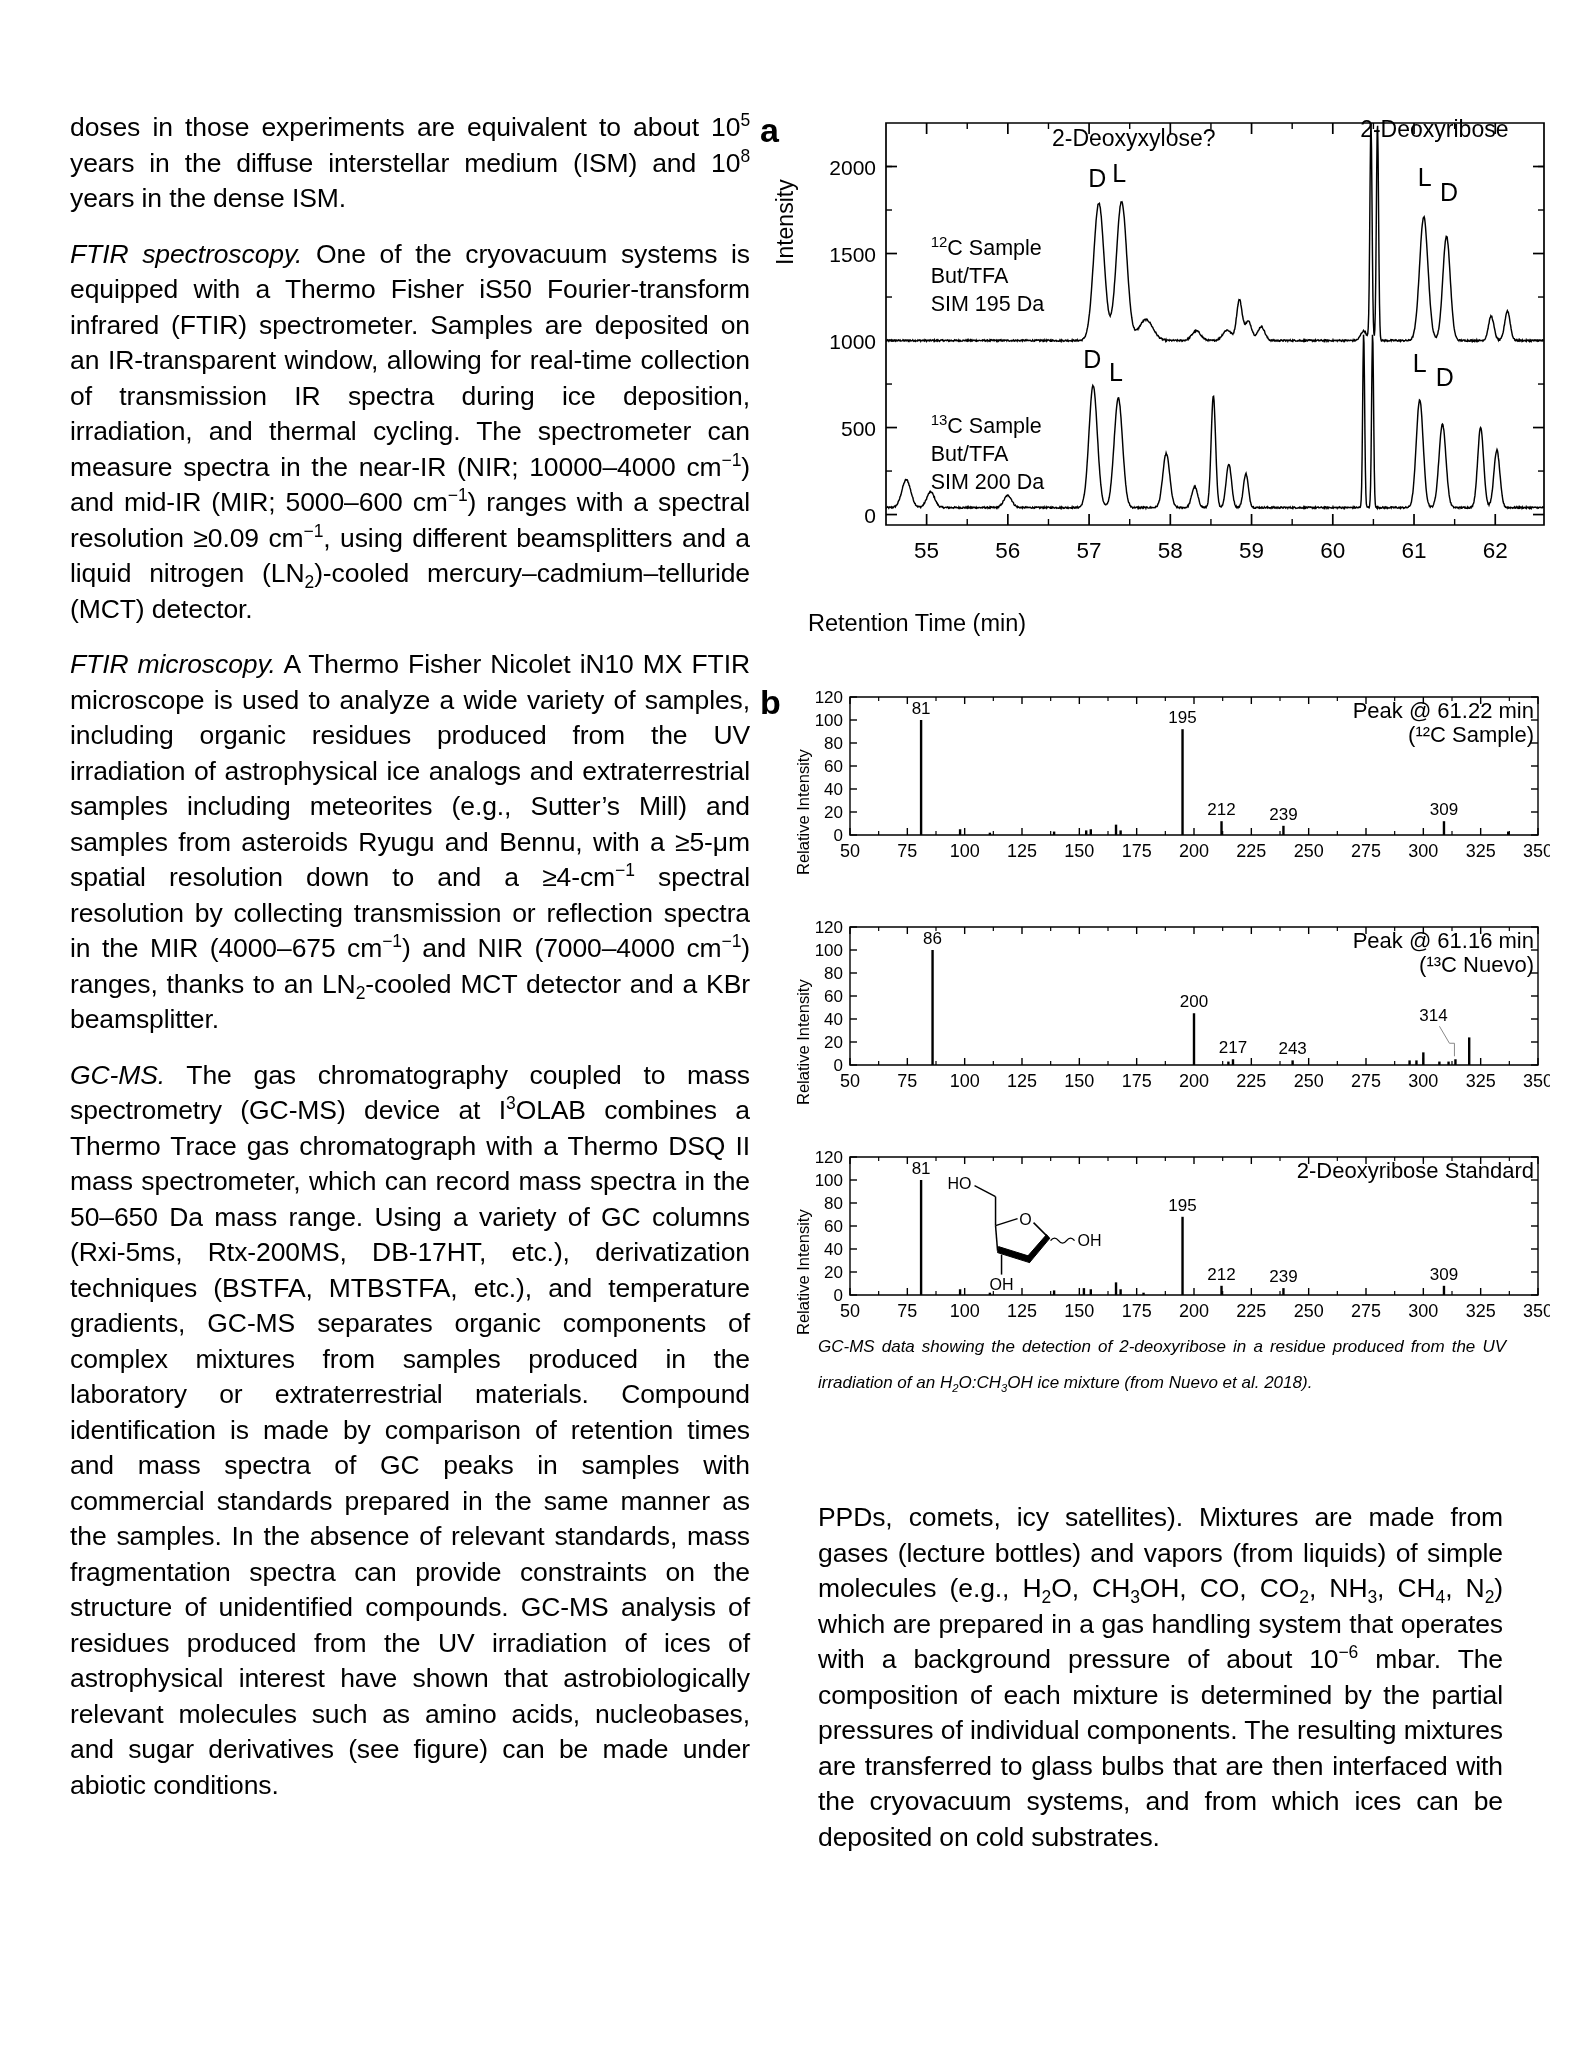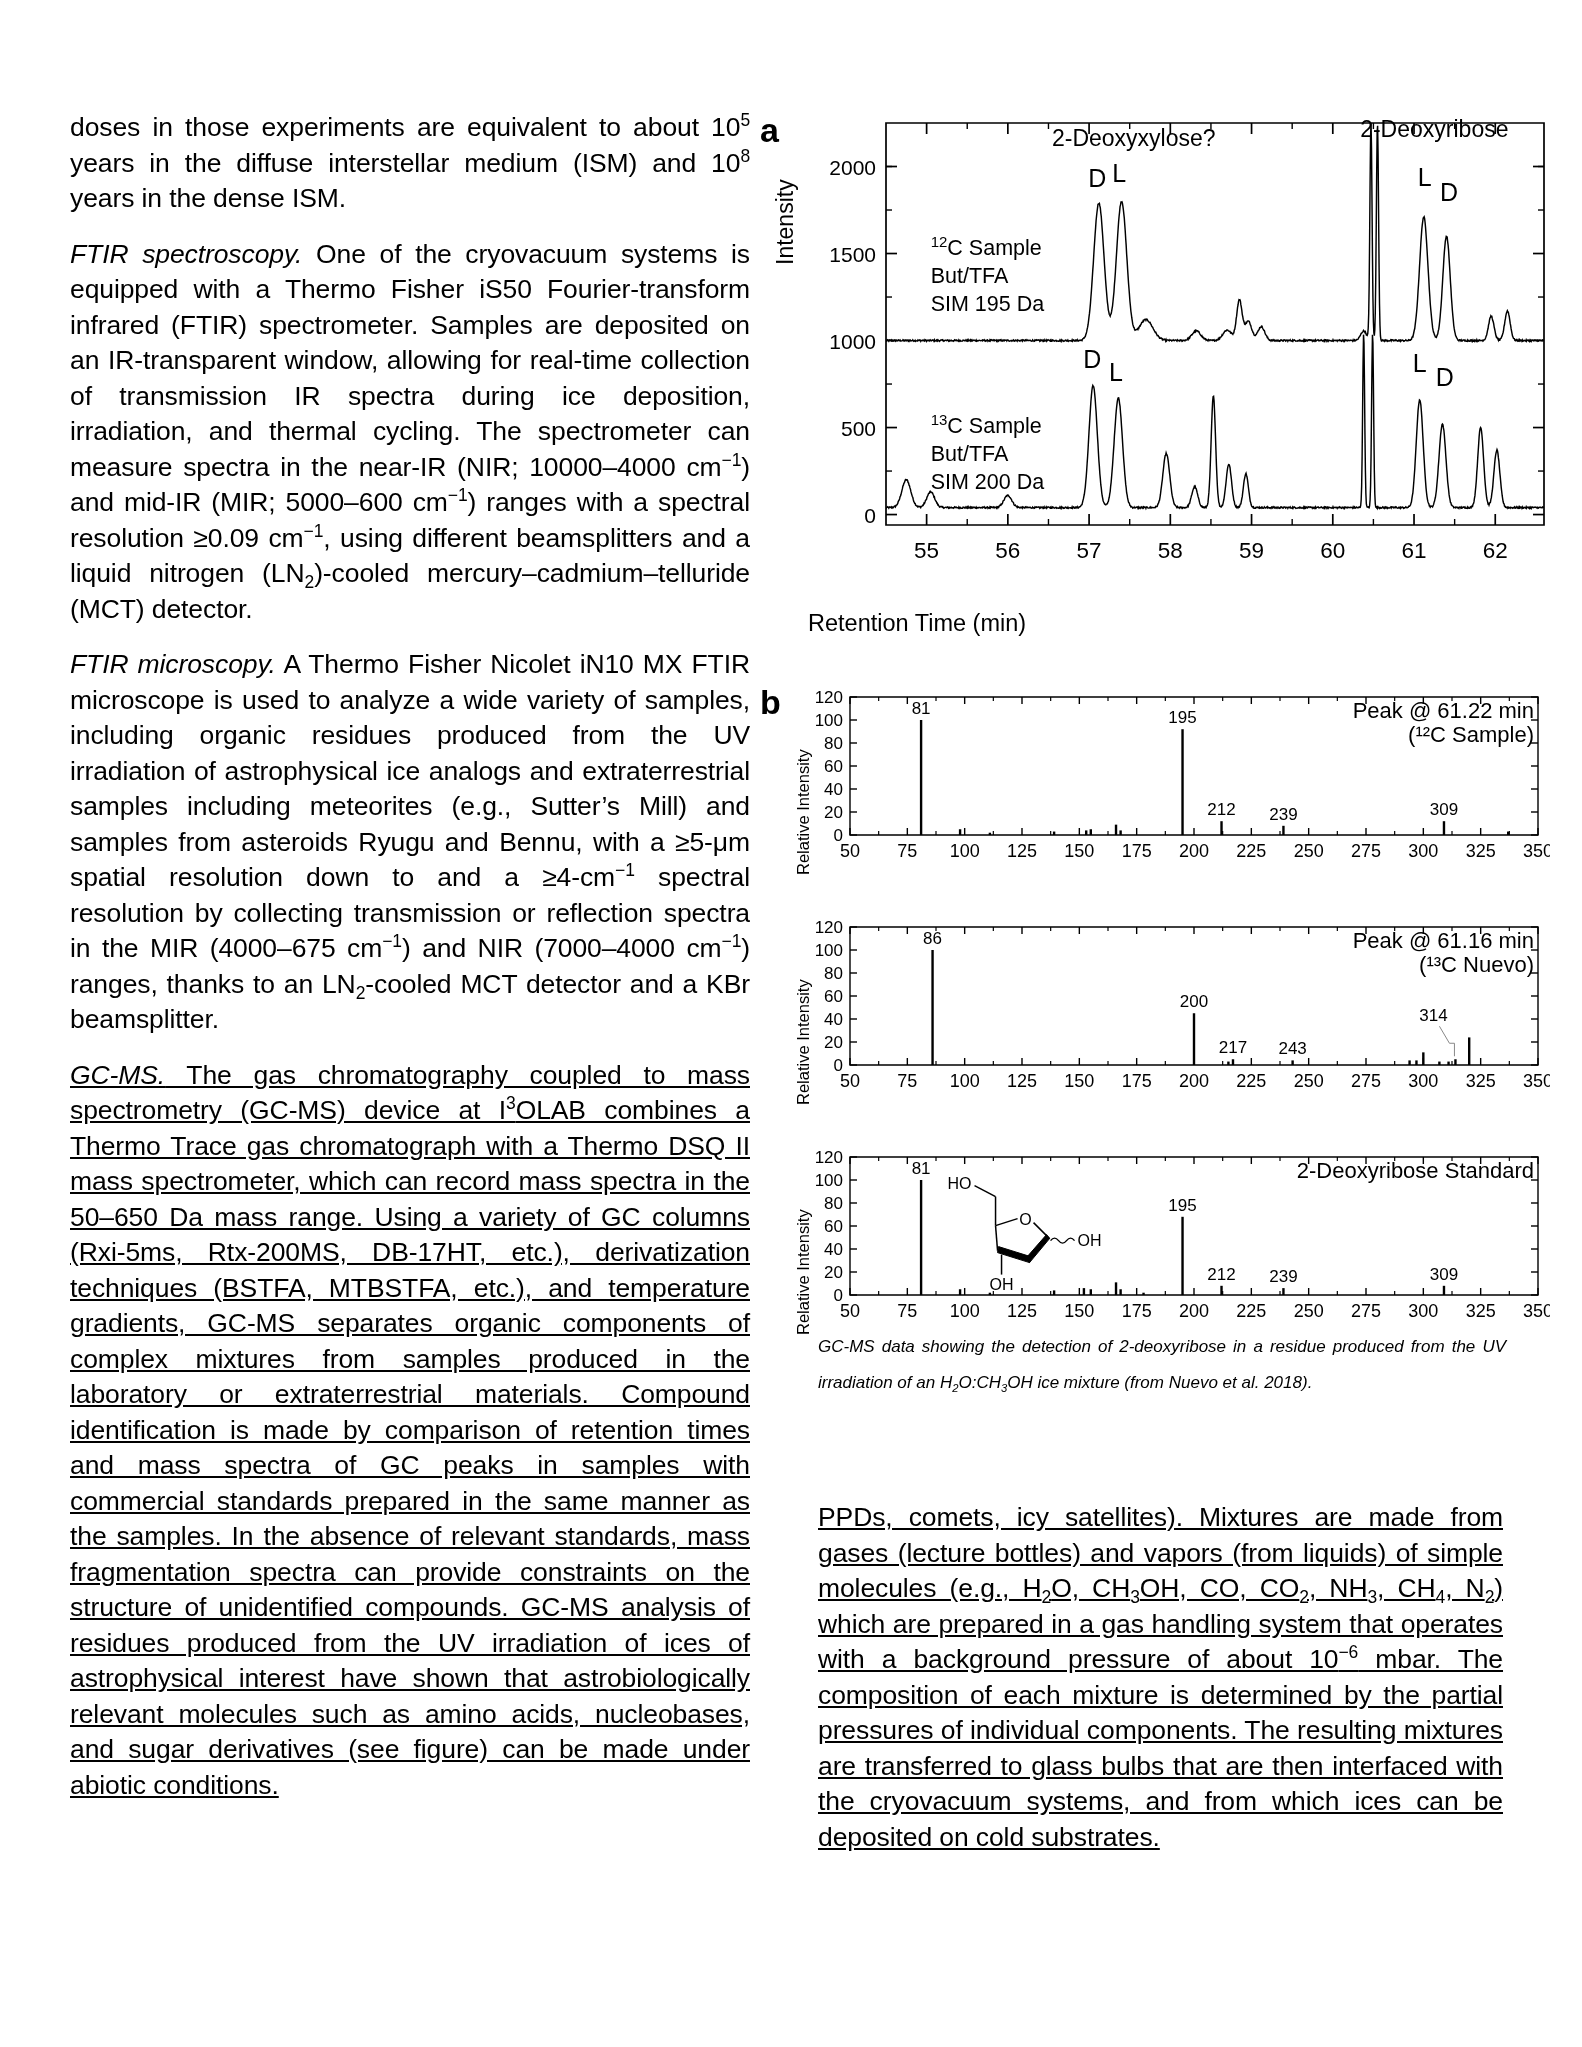--- a/index.html
+++ b/index.html
@@ -15,21 +15,21 @@
   .col-right-bottom{left:818px;top:1500px;width:685px;}
 
   p.para{
     margin:0 0 20px 0;
     font-size:26.5px;
     line-height:35.5px;
     text-align:justify;
     text-justify:inter-word;
     letter-spacing:-0.1px;
   }
-  p.para:last-child{margin-bottom:0;text-decoration:underline;}
+  p.para:last-child{margin-bottom:0;}
   .it{font-style:italic;}
   sup{font-size:0.66em;vertical-align:super;line-height:0;}
   sub{font-size:0.66em;vertical-align:sub;line-height:0;}
 
   
   .figure{position:absolute;left:760px;top:105px;width:790px;}
   .panel-letter{
     font-size:34px;font-weight:700;line-height:1;
     font-family:"Liberation Sans",sans-serif;
   }

